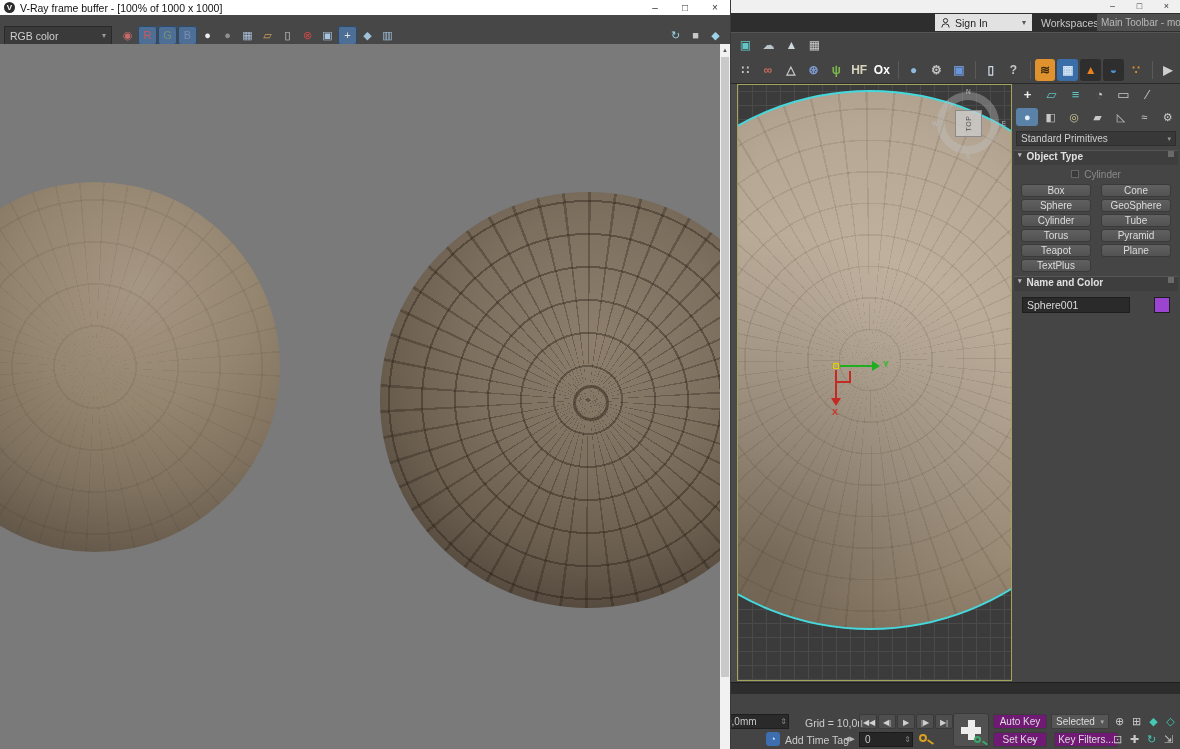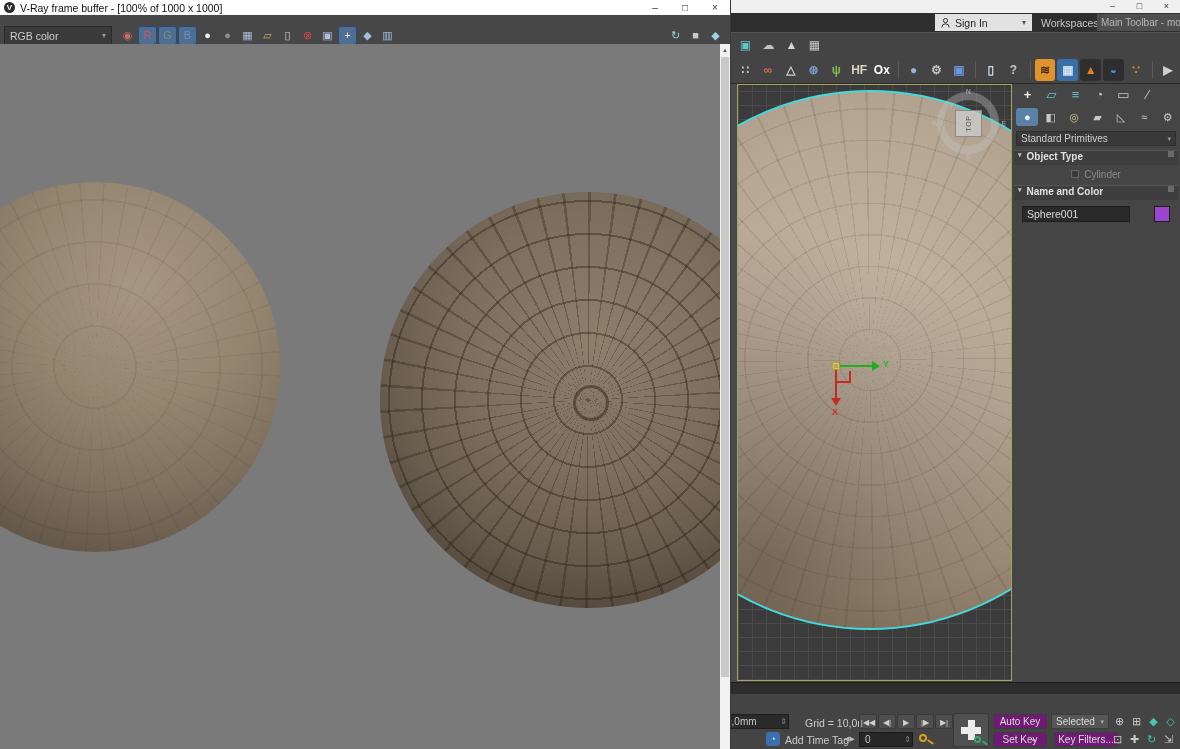--- a/index.html
+++ b/index.html
@@ -256,20 +256,33 @@
         </div>
         <div class="rollout-header">
           <span class="rollout-arrow">▾</span>
           <span>Object Type</span>
           <span class="rollout-pin"></span>
         </div>
         <div class="autogrid-row">
           <span class="autogrid-check"></span>
           <span class="autogrid-label">Cylinder</span>
         </div>
+        <div class="obj-grid">
+          <div class="obj-btn">Box</div>
+          <div class="obj-btn">Cone</div>
+          <div class="obj-btn">Sphere</div>
+          <div class="obj-btn">GeoSphere</div>
+          <div class="obj-btn">Cylinder</div>
+          <div class="obj-btn">Tube</div>
+          <div class="obj-btn">Torus</div>
+          <div class="obj-btn">Pyramid</div>
+          <div class="obj-btn">Teapot</div>
+          <div class="obj-btn">Plane</div>
+          <div class="obj-btn">TextPlus</div>
+        </div>
         <div class="rollout-header">
           <span class="rollout-arrow">▾</span>
           <span>Name and Color</span>
           <span class="rollout-pin"></span>
         </div>
         <div class="name-row">
           <div class="name-field">Sphere001</div>
           <div class="color-swatch" style="background: rgb(155, 68, 208);"></div>
         </div>
       </div>

